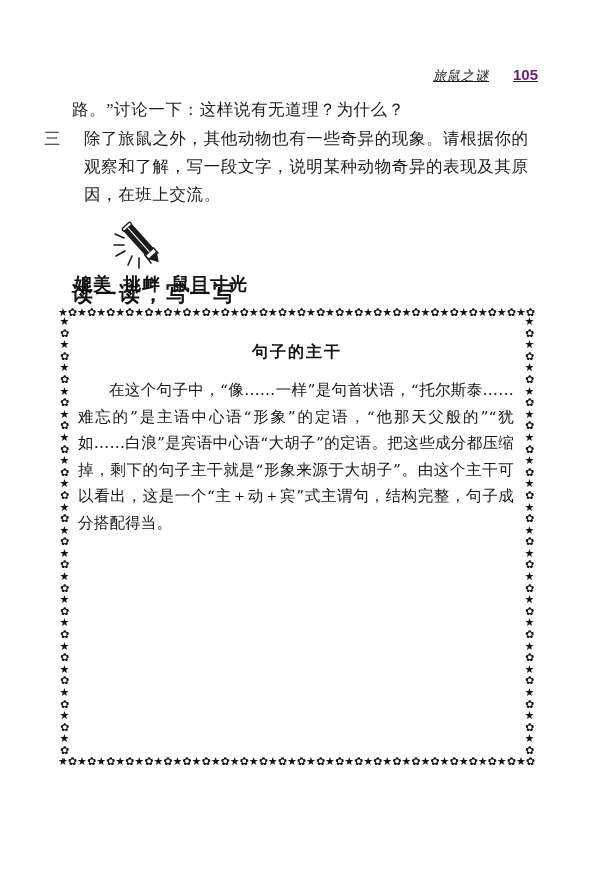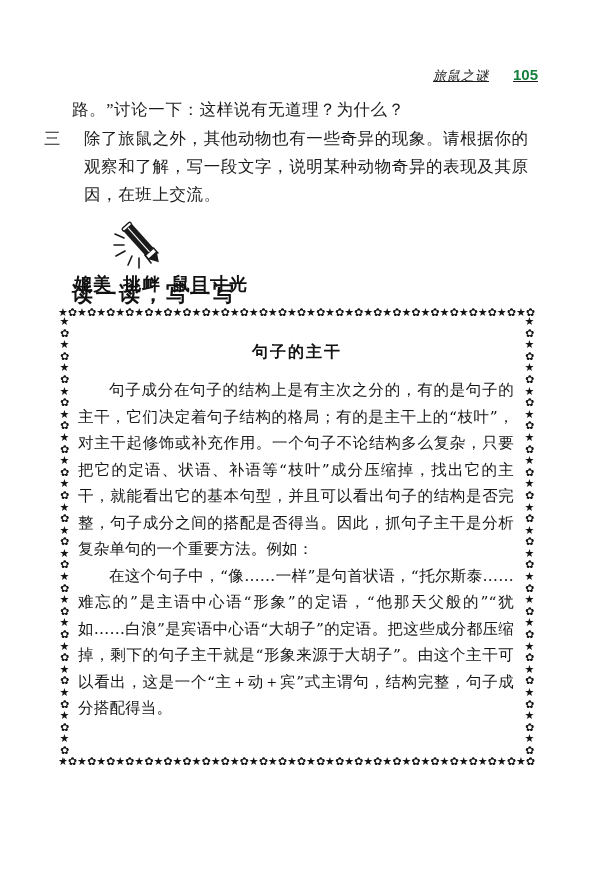--- a/index.html
+++ b/index.html
@@ -30,21 +30,21 @@
     font-size: 13px;
     font-family: "DejaVu Serif", serif;
     letter-spacing: 1px;
     color: #222;
     font-style: italic;
   }
   .header-pageno {
     font-size: 15px;
     font-weight: bold;
     font-family: "Liberation Sans", sans-serif;
-    color: #15803d;
+    color: #701a75;
   }
 
   
   .exercises {
     position: absolute;
     top: 96px;
     left: 44px;
     width: 500px;
   }
   .ex-line {
@@ -236,16 +236,15 @@
 </div>
 
 <div class="frame-box">
   <div class="frame-edge horiz top">★✿★✿★✿★✿★✿★✿★✿★✿★✿★✿★✿★✿★✿★✿★✿★✿★✿★✿★✿★✿★✿★✿★✿★✿★✿★✿★✿★✿★✿★✿★✿★✿★✿★✿★✿★✿★✿★✿★✿★</div>
   <div class="frame-edge horiz bottom">★✿★✿★✿★✿★✿★✿★✿★✿★✿★✿★✿★✿★✿★✿★✿★✿★✿★✿★✿★✿★✿★✿★✿★✿★✿★✿★✿★✿★✿★✿★✿★✿★✿★✿★✿★✿★✿★✿★✿★</div>
   <div class="frame-edge vert left">★✿★✿★✿★✿★✿★✿★✿★✿★✿★✿★✿★✿★✿★✿★✿★✿★✿★✿★✿★✿★✿★✿★✿★✿★✿★✿★✿★✿★✿★✿★✿★✿</div>
   <div class="frame-edge vert right">★✿★✿★✿★✿★✿★✿★✿★✿★✿★✿★✿★✿★✿★✿★✿★✿★✿★✿★✿★✿★✿★✿★✿★✿★✿★✿★✿★✿★✿★✿★✿★✿</div>
 
   <div class="frame-inner">
     <div class="box-title">句子的主干</div>
-    <p class="box-para">句子成分在句子的结构上是有主次之分的，有的是句子的主干，它们决定着句子结构的格局；有的是主干上的“枝叶”，对主干起修饰或补充作用。一个句子不论结构多么复杂，只要把它的定语、状语、补语等“枝叶”成分压缩掉，找出它的主干，就能看出它的基本句型，并且可以看出句子的结构是否完整，句子成分之间的搭配是否得当。因此，抓句子主干是分析复杂单句的一个重要方法。例如：</p>
     <p class="box-para">在这个句子中，“像……一样”是句首状语，“托尔斯泰……难忘的”是主语中心语“形象”的定语，“他那天父般的”“犹如……白浪”是宾语中心语“大胡子”的定语。把这些成分都压缩掉，剩下的句子主干就是“形象来源于大胡子”。由这个主干可以看出，这是一个“主＋动＋宾”式主谓句，结构完整，句子成分搭配得当。</p>
   </div>
 </div>
 
 </body></html>

